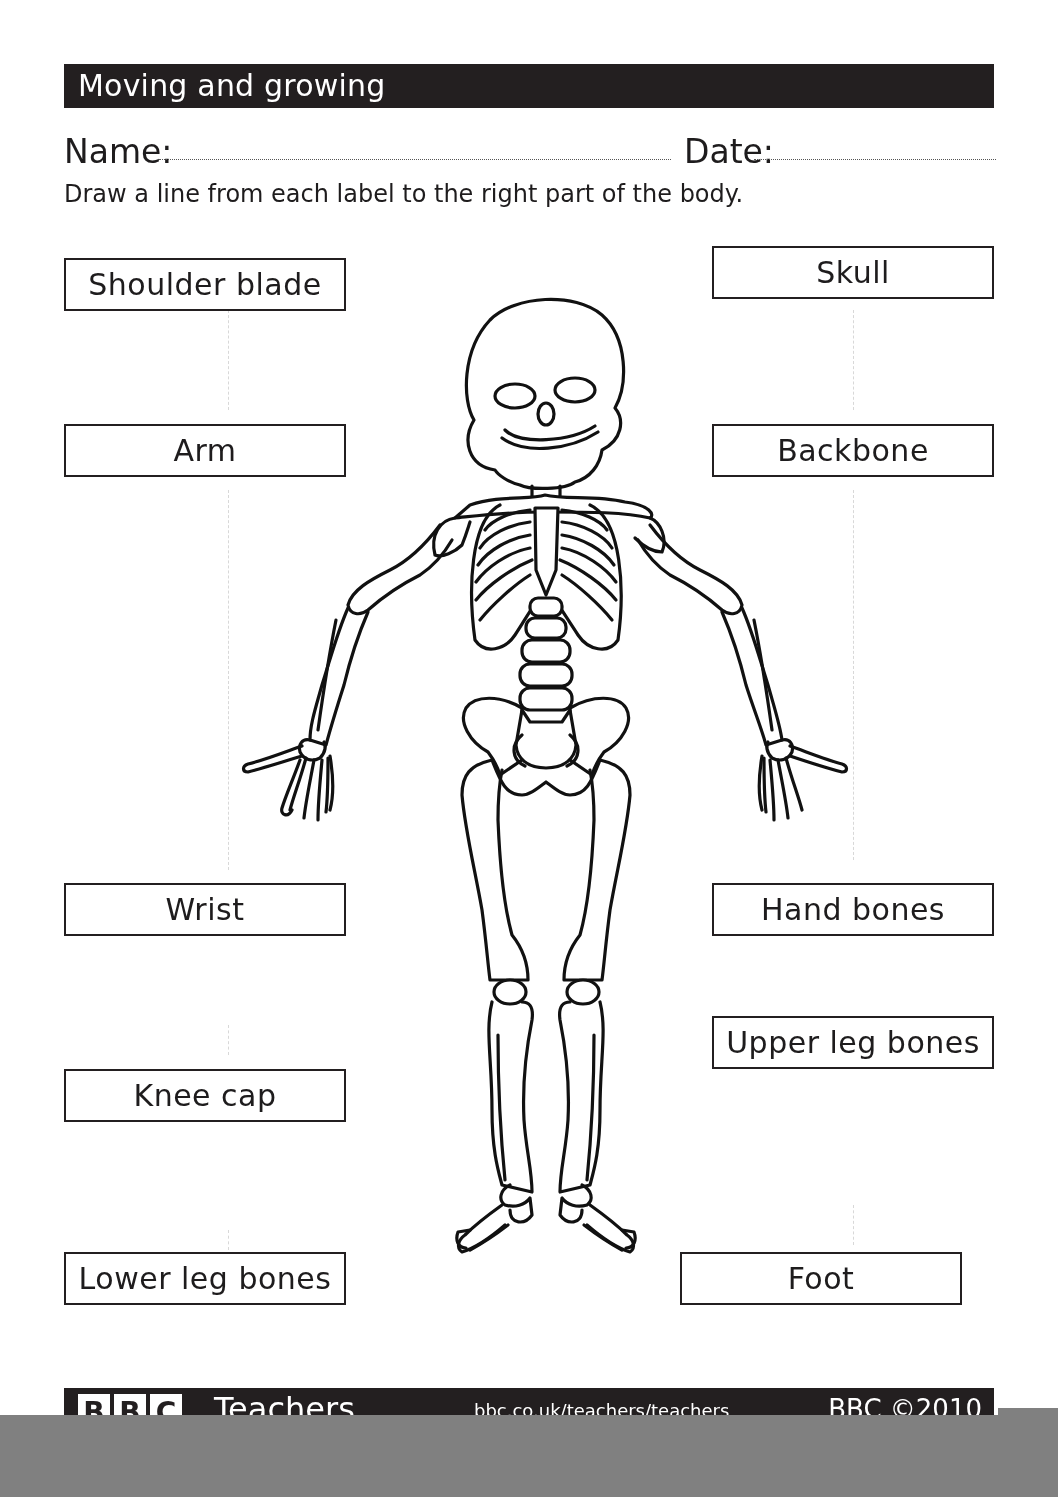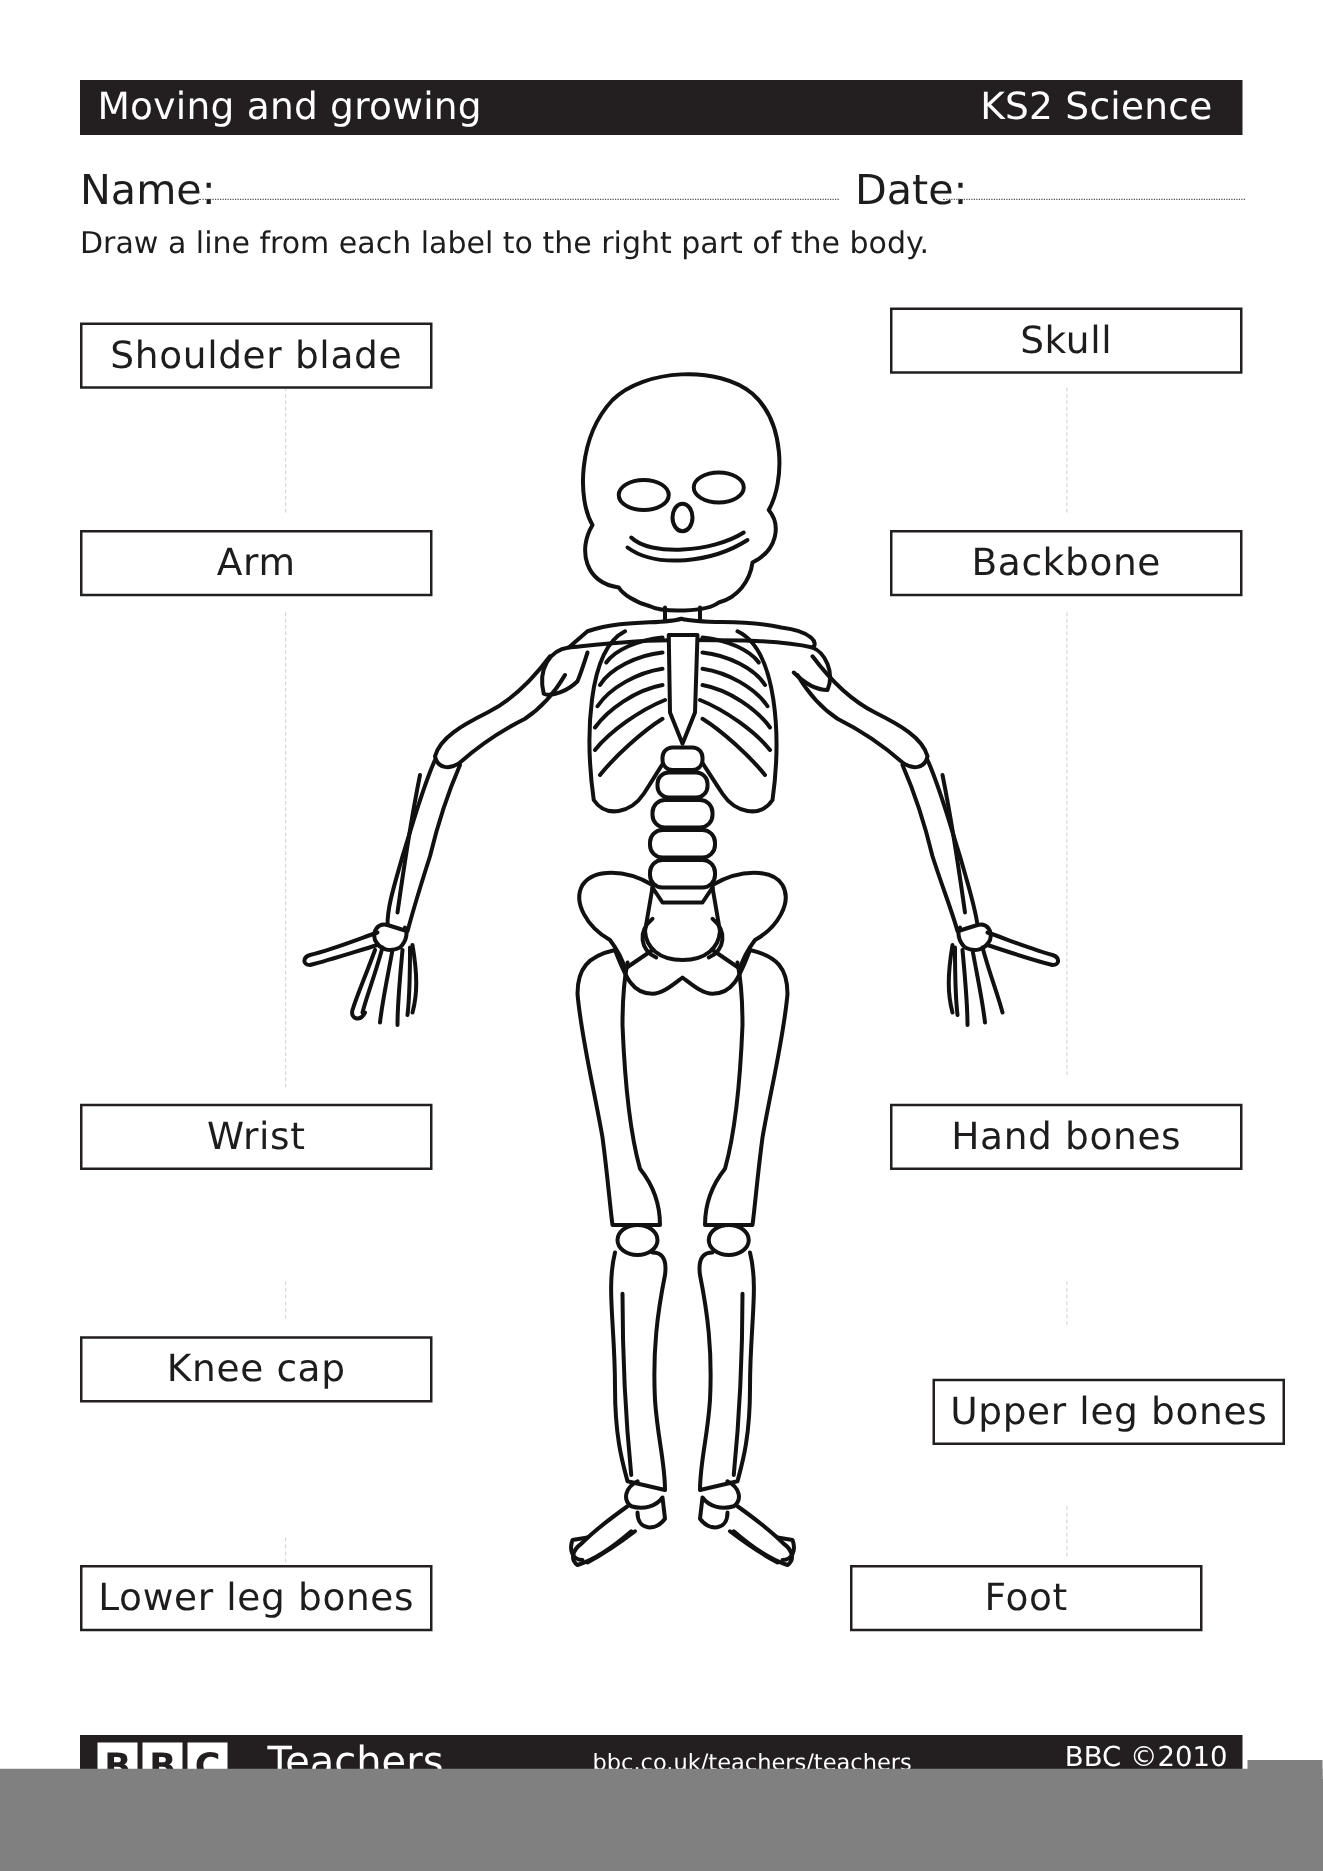--- a/index.html
+++ b/index.html
@@ -122,21 +122,21 @@
     .footer-url {
       position: absolute;
       left: 410px;
       top: 12px;
       font-size: 18px;
     }
     .footer-copy {
       position: absolute;
       right: 12px;
       top: 6px;
-      font-size: 22px;
+      font-size: 26px;
     }
     .overlay-left {
       position: absolute;
       left: 0;
       top: 1415px;
       width: 1058px;
       height: 82px;
       background: #808080;
     }
     .overlay-right {
@@ -146,21 +146,20 @@
       width: 60px;
       height: 89px;
       background: #808080;
     }
   </style>
 </head>
 <body>
 
 <div class="header-bar">
   <span>Moving and growing</span>
-  <span>KS2 Science</span>
 </div>
 
 <div class="name-row">
   <span class="label" style="left:0;">Name:</span>
   <div class="dotline" style="left:95px; width:512px;"></div>
   <span class="label" style="left:620px;">Date:</span>
   <div class="dotline" style="left:690px; width:242px;"></div>
 </div>
 
 <div class="instruction">Draw a line from each label to the right part of the body.</div>
@@ -176,21 +175,21 @@
 
 <div class="label-box" style="left:64px; top:246px;margin-top:12px;">Shoulder blade</div>
 <div class="label-box" style="left:64px; top:424px;">Arm</div>
 <div class="label-box" style="left:64px; top:883px;">Wrist</div>
 <div class="label-box" style="left:64px; top:1069px;">Knee cap</div>
 <div class="label-box" style="left:64px; top:1252px;">Lower leg bones</div>
 
 <div class="label-box" style="left:712px; top:246px;">Skull</div>
 <div class="label-box" style="left:712px; top:424px;">Backbone</div>
 <div class="label-box" style="left:712px; top:883px;">Hand bones</div>
-<div class="label-box" style="left:712px; top:1103px;margin-left:34px;">Upper leg bones</div>
+<div class="label-box" style="left:712px; top:1016px;">Upper leg bones</div>
 <div class="label-box" style="left:680px; top:1252px;">Foot</div>
 
 <svg class="skeleton" viewBox="0 0 630 970" xmlns="http://www.w3.org/2000/svg" fill="none" stroke="#111" stroke-width="3.2" stroke-linejoin="round" stroke-linecap="round">
 
   <g>
     <path d="M265,180 C238,176 232,150 244,130 C232,110 232,60 260,30 C285,5 345,2 372,25 C398,48 398,95 385,118 C395,130 392,150 372,160 C370,175 360,188 345,192 C335,200 300,200 290,195 C278,192 268,185 265,180 Z" fill="#fff"></path>
     <ellipse cx="285" cy="106" rx="20" ry="12" fill="#fff"></ellipse>
     <ellipse cx="345" cy="100" rx="20" ry="12" fill="#fff"></ellipse>
     <ellipse cx="316" cy="124" rx="8" ry="11" fill="#fff"></ellipse>
     <path d="M275,140 C290,155 340,152 365,136"></path>

